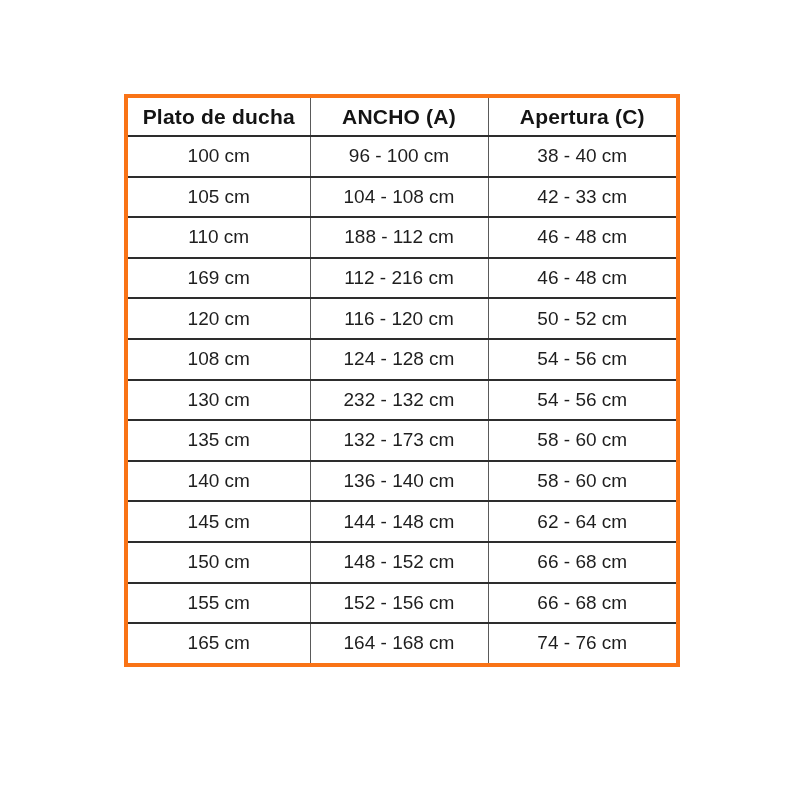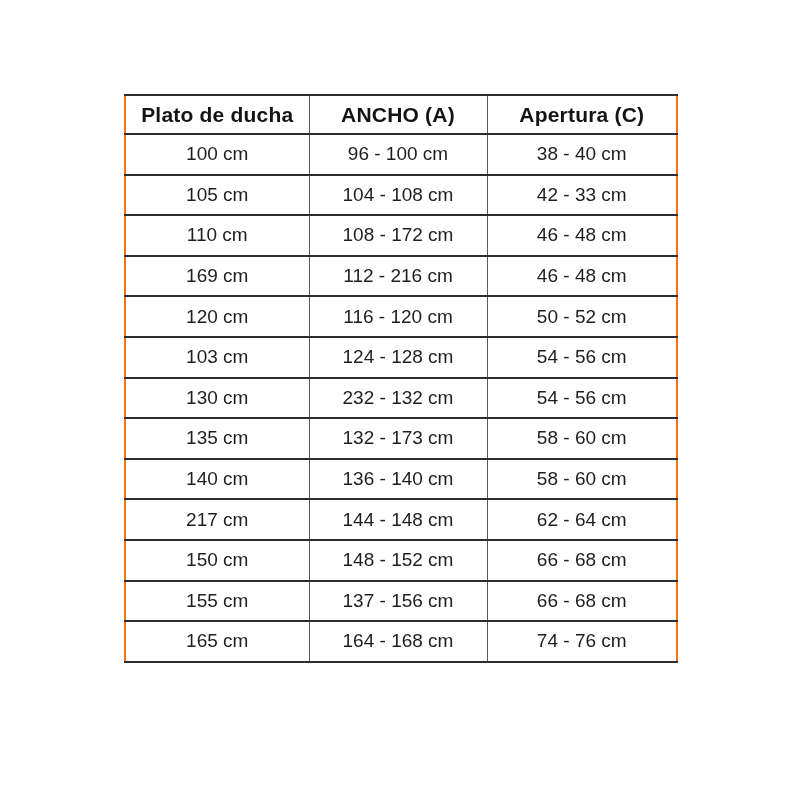--- a/index.html
+++ b/index.html
@@ -17,21 +17,21 @@
     overflow: hidden;
   }
   table#size-table {
     position: absolute;
     left: 124px;
     top: 94px;
     width: 552px;
     border-collapse: collapse;
     table-layout: fixed;
     background: #ffffff;
-    border: 2px solid #f97316;
+    border: 4px solid #f97316;
   }
   #size-table col.c1 { width: 184px; }
   #size-table col.c2 { width: 178px; }
   #size-table col.c3 { width: 190px; }
   #size-table th, #size-table td {
     text-align: center;
     vertical-align: middle;
     padding: 0;
     border-top: 2px solid #2d2d2d;
     border-bottom: 2px solid #2d2d2d;
@@ -77,66 +77,66 @@
           <td>96 - 100 cm</td>
           <td>38 - 40 cm</td>
         </tr>
         <tr>
           <td>105 cm</td>
           <td>104 - 108 cm</td>
           <td>42 - 33 cm</td>
         </tr>
         <tr>
           <td>110 cm</td>
-          <td>108 - 172 cm</td>
+          <td>188 - 112 cm</td>
           <td>46 - 48 cm</td>
         </tr>
         <tr>
           <td>169 cm</td>
           <td>112 - 216 cm</td>
           <td>46 - 48 cm</td>
         </tr>
         <tr>
           <td>120 cm</td>
           <td>116 - 120 cm</td>
           <td>50 - 52 cm</td>
         </tr>
         <tr>
-          <td>103 cm</td>
+          <td>108 cm</td>
           <td>124 - 128 cm</td>
           <td>54 - 56 cm</td>
         </tr>
         <tr>
           <td>130 cm</td>
           <td>232 - 132 cm</td>
           <td>54 - 56 cm</td>
         </tr>
         <tr>
           <td>135 cm</td>
           <td>132 - 173 cm</td>
           <td>58 - 60 cm</td>
         </tr>
         <tr>
           <td>140 cm</td>
           <td>136 - 140 cm</td>
           <td>58 - 60 cm</td>
         </tr>
         <tr>
-          <td>217 cm</td>
+          <td>145 cm</td>
           <td>144 - 148 cm</td>
           <td>62 - 64 cm</td>
         </tr>
         <tr>
           <td>150 cm</td>
           <td>148 - 152 cm</td>
           <td>66 - 68 cm</td>
         </tr>
         <tr>
           <td>155 cm</td>
-          <td>137 - 156 cm</td>
+          <td>152 - 156 cm</td>
           <td>66 - 68 cm</td>
         </tr>
         <tr>
           <td>165 cm</td>
           <td>164 - 168 cm</td>
           <td>74 - 76 cm</td>
         </tr>
       </tbody>
   </table>
 </div>

